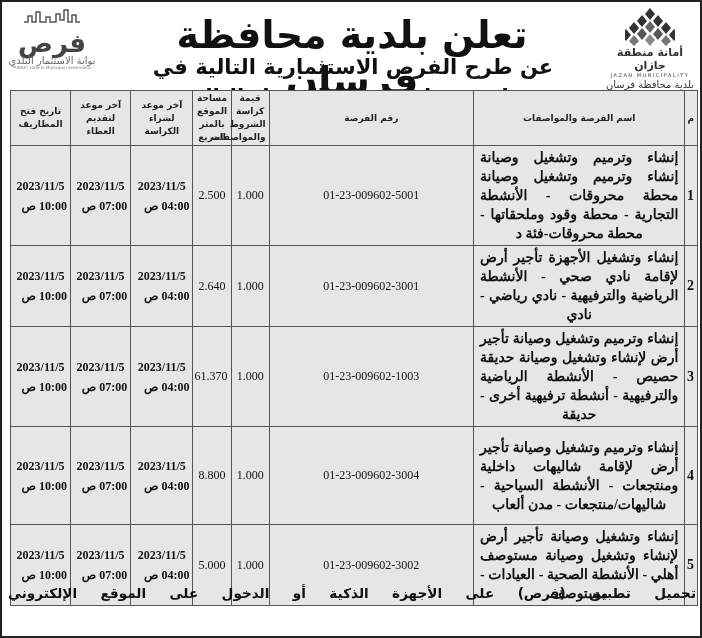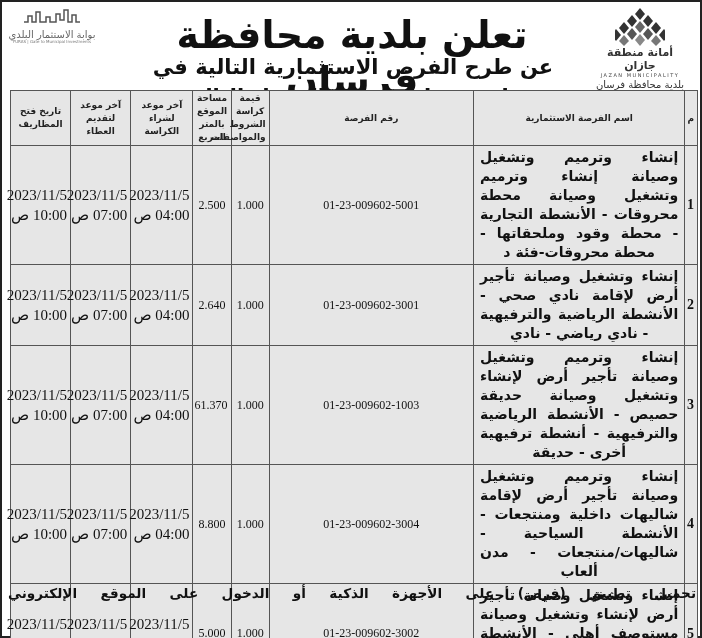--- a/index.html
+++ b/index.html
@@ -1,37 +1,37 @@
 <!DOCTYPE html>
 <html><head>
 <meta charset="utf-8">
 <style>
   html,body{margin:0;padding:0;background:#fff;}
   body{width:702px;height:638px;overflow:hidden;font-family:"DejaVu Sans",sans-serif;color:#111;}
   .frame{position:absolute;left:0;top:0;width:698px;height:634px;border:2px solid #222;background:#fff;}
   .header{position:absolute;left:0;top:0;width:698px;height:86px;}
   .title{position:absolute;left:110px;width:480px;top:10px;text-align:center;font-size:38px;font-weight:bold;line-height:46px;direction:rtl;letter-spacing:0px;}
   .subtitle{position:absolute;left:110px;width:482px;top:50px;text-align:center;font-size:21px;font-weight:bold;line-height:30px;direction:rtl;}
-  .logo-right{position:absolute;right:14px;top:6px;width:92px;height:78px;text-align:center;}
+  .logo-right{position:absolute;right:4px;top:6px;width:92px;height:78px;text-align:center;}
   .logo-left{position:absolute;left:4px;top:6px;width:92px;height:78px;text-align:center;}
   .logo-right .diamonds{display:block;margin:0 auto;}
   .lr-ar{font-size:11px;font-weight:bold;direction:rtl;line-height:13px;color:#333;}
   .lr-en{font-size:5px;letter-spacing:1.5px;line-height:7px;color:#444;}
   .lr-ar2{font-size:10px;direction:rtl;line-height:12px;color:#333;text-align:center;}
   .ll-word{font-size:26px;font-weight:bold;color:#444;line-height:26px;direction:rtl;}
   .ll-ar{font-size:10px;color:#666;direction:rtl;line-height:9px;}
   .ll-en{font-size:4px;color:#777;line-height:6px;}
 
   table.grid{position:absolute;left:8px;top:88px;width:688px;border-collapse:collapse;table-layout:fixed;direction:rtl;background:#e6e6e6;}
   table.grid td, table.grid th{border:1px solid #555;padding:0 3px;text-align:center;vertical-align:middle;}
   table.grid th{font-size:9px;font-weight:bold;line-height:13px;color:#222;height:54px;}
   .c-no{font-family:"Liberation Serif",serif;font-size:14px;font-weight:bold;}
-  .c-name{font-size:14px;font-weight:bold;line-height:19px;text-align:justify !important;text-align-last:center;direction:rtl;padding:2px 6px !important;}
+  .c-name{font-size:14px;font-weight:bold;line-height:19px;text-align:justify !important;text-align-last:center;direction:rtl;padding:2px 6px !important;font-family:Liberation Serif, serif;}
   .c-num{font-family:"Liberation Serif",serif;font-size:12px;font-weight:normal;white-space:nowrap;}
-  .c-date{font-family:"Liberation Serif",serif;font-size:15px;font-weight:normal;line-height:20px;white-space:nowrap;}
+  .c-date{font-family:"Liberation Serif",serif;font-size:12px;font-weight:bold;line-height:20px;white-space:nowrap;}
   .c-date .t{direction:rtl;display:block;margin-left:16px;}
   .footer{position:absolute;left:6px;width:688px;top:578px;direction:rtl;font-size:13.6px;font-weight:bold;line-height:26px;text-align:justify;text-align-last:justify;}
 </style>
 </head>
 <body>
 
 <div class="frame">
 
   <div class="header">
     <div class="logo-right">
@@ -57,40 +57,41 @@
       <div class="lr-ar2">بلدية محافظة فرسان</div>
     </div>
 
     <div class="title">تعلن بلدية محافظة فرسان</div>
     <div class="subtitle">عن طرح الفرص الاستثمارية التالية في منافسة عامة حسب الجدول التالي:</div>
 
     <div class="logo-left">
       <svg width="60" height="18" viewBox="0 0 60 18">
         <polyline fill="none" stroke="#555" stroke-width="1.5" points="2,14 6,14 6,8 10,8 10,14 14,14 14,4 18,4 18,14 24,14 24,9 28,9 28,14 34,14 34,6 38,6 38,12 42,12 42,2 46,2 46,14 50,14 50,7 54,7 54,14 58,14"></polyline>
       </svg>
+      <div class="ll-word">فرص</div>
       <div class="ll-ar">بوابة الاستثمار البلدي</div>
       <div class="ll-en">FURAS | Gate to Municipal Investments</div>
     </div>
   </div>
 
   <table class="grid">
     <colgroup>
       <col style="width:11px">
       <col style="width:183px">
       <col style="width:177px">
       <col style="width:33px">
       <col style="width:33px">
       <col style="width:54px">
       <col style="width:52px">
       <col style="width:52px">
     </colgroup>
     <thead>
       <tr>
         <th>م</th>
-        <th>اسم الفرصة الاستثمارية</th>
+        <th>اسم الفرصة والمواصفات</th>
         <th>رقم الفرصة</th>
         <th>قيمة كراسة الشروط والمواصفات</th>
         <th>مساحة الموقع بالمتر المربع</th>
         <th>آخر موعد لشراء الكراسة</th>
         <th>آخر موعد لتقديم العطاء</th>
         <th>تاريخ فتح المظاريف</th>
       </tr>
     </thead>
     <tbody>
       <tr style="height:95px">
@@ -98,21 +99,21 @@
         <td class="c-name">إنشاء وترميم وتشغيل وصيانة إنشاء وترميم وتشغيل وصيانة محطة محروقات - الأنشطة التجارية - محطة وقود وملحقاتها - محطة محروقات-فئة د</td>
         <td class="c-num">01-23-009602-5001</td>
         <td class="c-num">1.000</td>
         <td class="c-num">2.500</td>
         <td class="c-date"><span>2023/11/5</span><span class="t">04:00 ص</span></td>
         <td class="c-date"><span>2023/11/5</span><span class="t">07:00 ص</span></td>
         <td class="c-date"><span>2023/11/5</span><span class="t">10:00 ص</span></td>
       </tr>
       <tr style="height:72px">
         <td class="c-no">2</td>
-        <td class="c-name">إنشاء وتشغيل وصيانة تأجير أرض لإقامة نادي صحي - الأنشطة الرياضية والترفيهية - نادي رياضي - نادي</td>
+        <td class="c-name">إنشاء وتشغيل الأجهزة تأجير أرض لإقامة نادي صحي - الأنشطة الرياضية والترفيهية - نادي رياضي - نادي</td>
         <td class="c-num">01-23-009602-3001</td>
         <td class="c-num">1.000</td>
         <td class="c-num">2.640</td>
         <td class="c-date"><span>2023/11/5</span><span class="t">04:00 ص</span></td>
         <td class="c-date"><span>2023/11/5</span><span class="t">07:00 ص</span></td>
         <td class="c-date"><span>2023/11/5</span><span class="t">10:00 ص</span></td>
       </tr>
       <tr style="height:97px">
         <td class="c-no">3</td>
         <td class="c-name">إنشاء وترميم وتشغيل وصيانة تأجير أرض لإنشاء وتشغيل وصيانة حديقة حصيص - الأنشطة الرياضية والترفيهية - أنشطة ترفيهية أخرى - حديقة</td>

